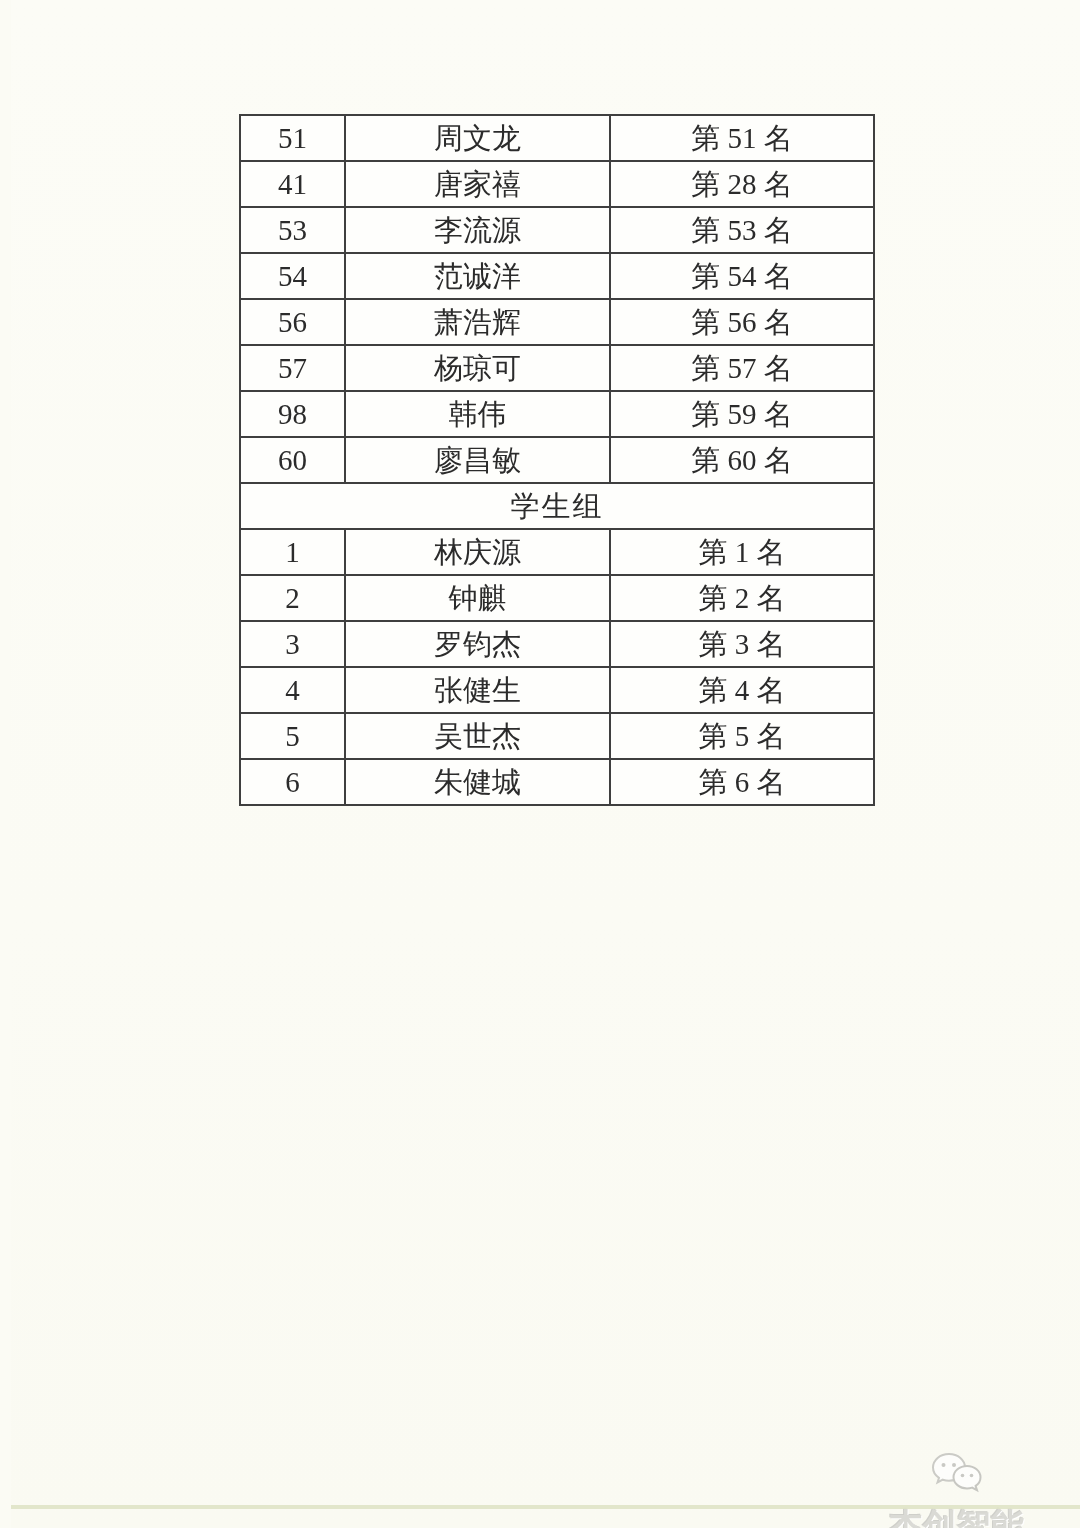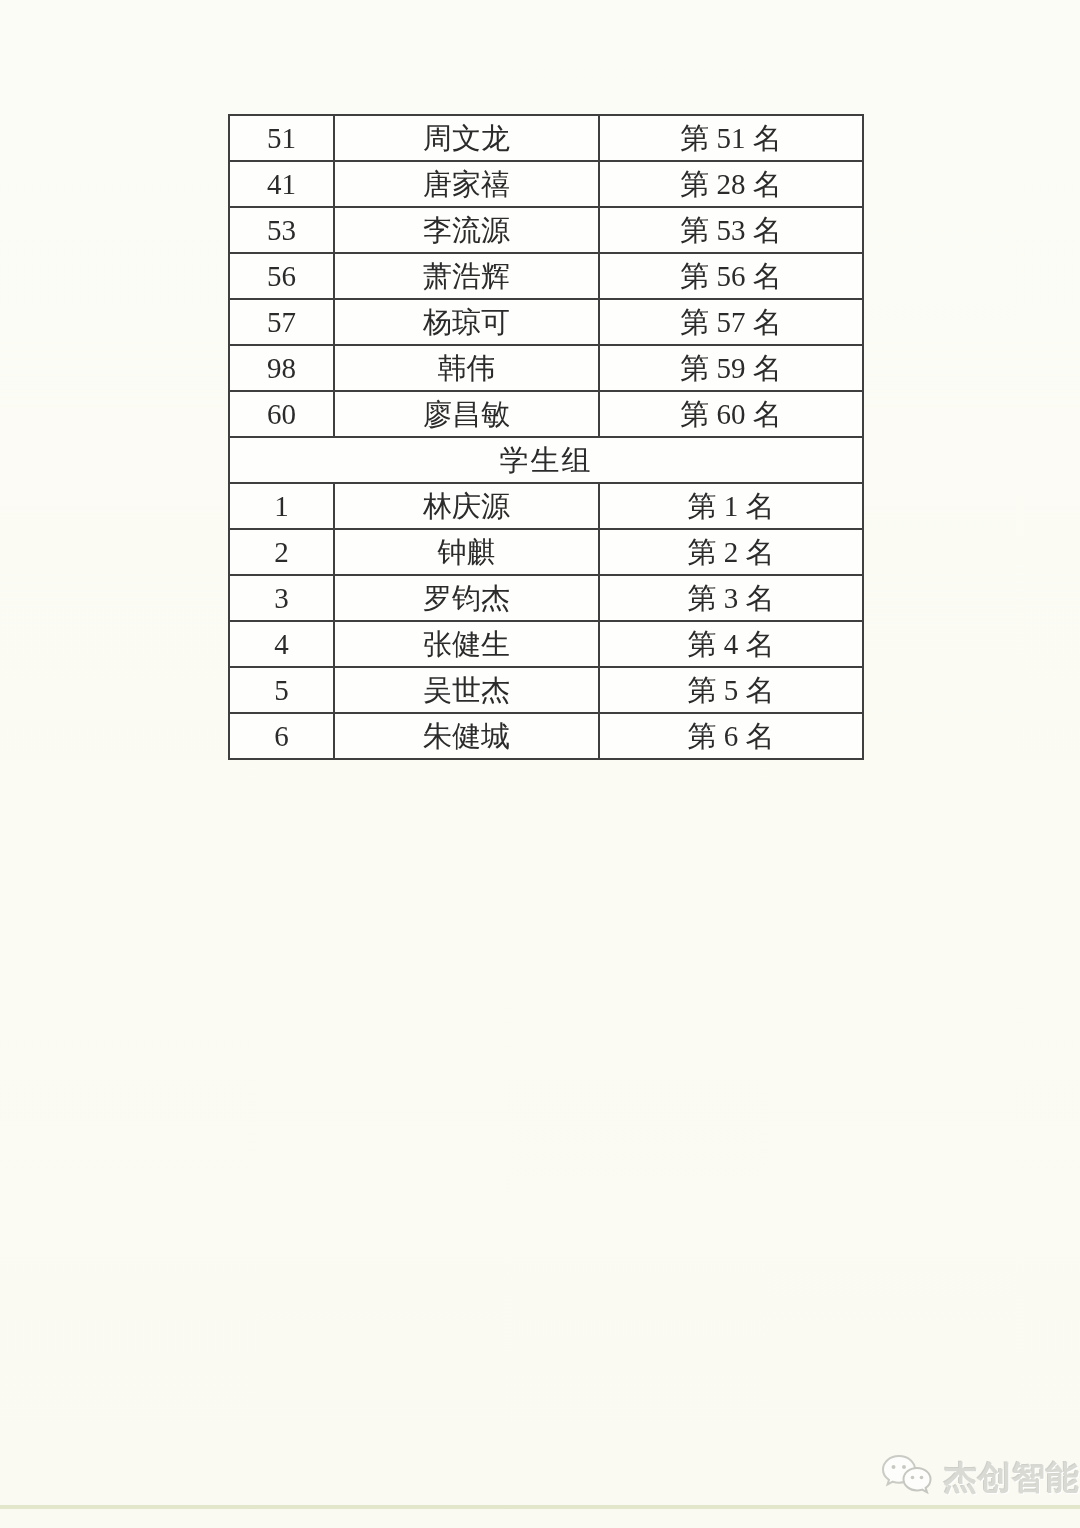--- a/index.html
+++ b/index.html
@@ -11,20 +11,21 @@
     height: 1528px;
     position: relative;
     overflow: hidden;
     background: #fbfbf4;
     font-family: "Liberation Serif", "DejaVu Serif", serif;
   }
   .page {
     position: absolute;
     inset: 0;
     background: linear-gradient(180deg, #fcfcf6 0%, #fbfbf4 60%, #fafaf2 100%);
+    margin-left: 11px;
   }
   
   table.results {
     position: absolute;
     left: 228px;
     top: 114px;
     width: 634px;
     border-collapse: collapse;
     table-layout: fixed;
     background: #fefefc;
@@ -53,20 +54,21 @@
   }
   
   .watermark {
     position: absolute;
     left: 878px;
     top: 1450px;
     height: 54px;
     display: flex;
     align-items: center;
     gap: 8px;
+    flex-direction: column;
   }
   .watermark .brand-text {
     font-family: "Liberation Sans", "DejaVu Sans", sans-serif;
     font-weight: bold;
     font-size: 33px;
     letter-spacing: 1px;
     color: #dadad5;
     text-shadow: 1px 1px 0 #ffffff, -1px -1px 0 #cfcfca;
     line-height: 1;
   }
@@ -109,20 +111,25 @@
         </tr>
         <tr>
           <td class="no-cell">41</td>
           <td class="name-cell">唐家禧</td>
           <td class="rank-cell">第 28 名</td>
         </tr>
         <tr>
           <td class="no-cell">53</td>
           <td class="name-cell">李流源</td>
           <td class="rank-cell">第 53 名</td>
+        </tr>
+        <tr>
+          <td class="no-cell">54</td>
+          <td class="name-cell">范诚洋</td>
+          <td class="rank-cell">第 54 名</td>
         </tr>
         <tr>
           <td class="no-cell">56</td>
           <td class="name-cell">萧浩辉</td>
           <td class="rank-cell">第 56 名</td>
         </tr>
         <tr>
           <td class="no-cell">57</td>
           <td class="name-cell">杨琼可</td>
           <td class="rank-cell">第 57 名</td>

